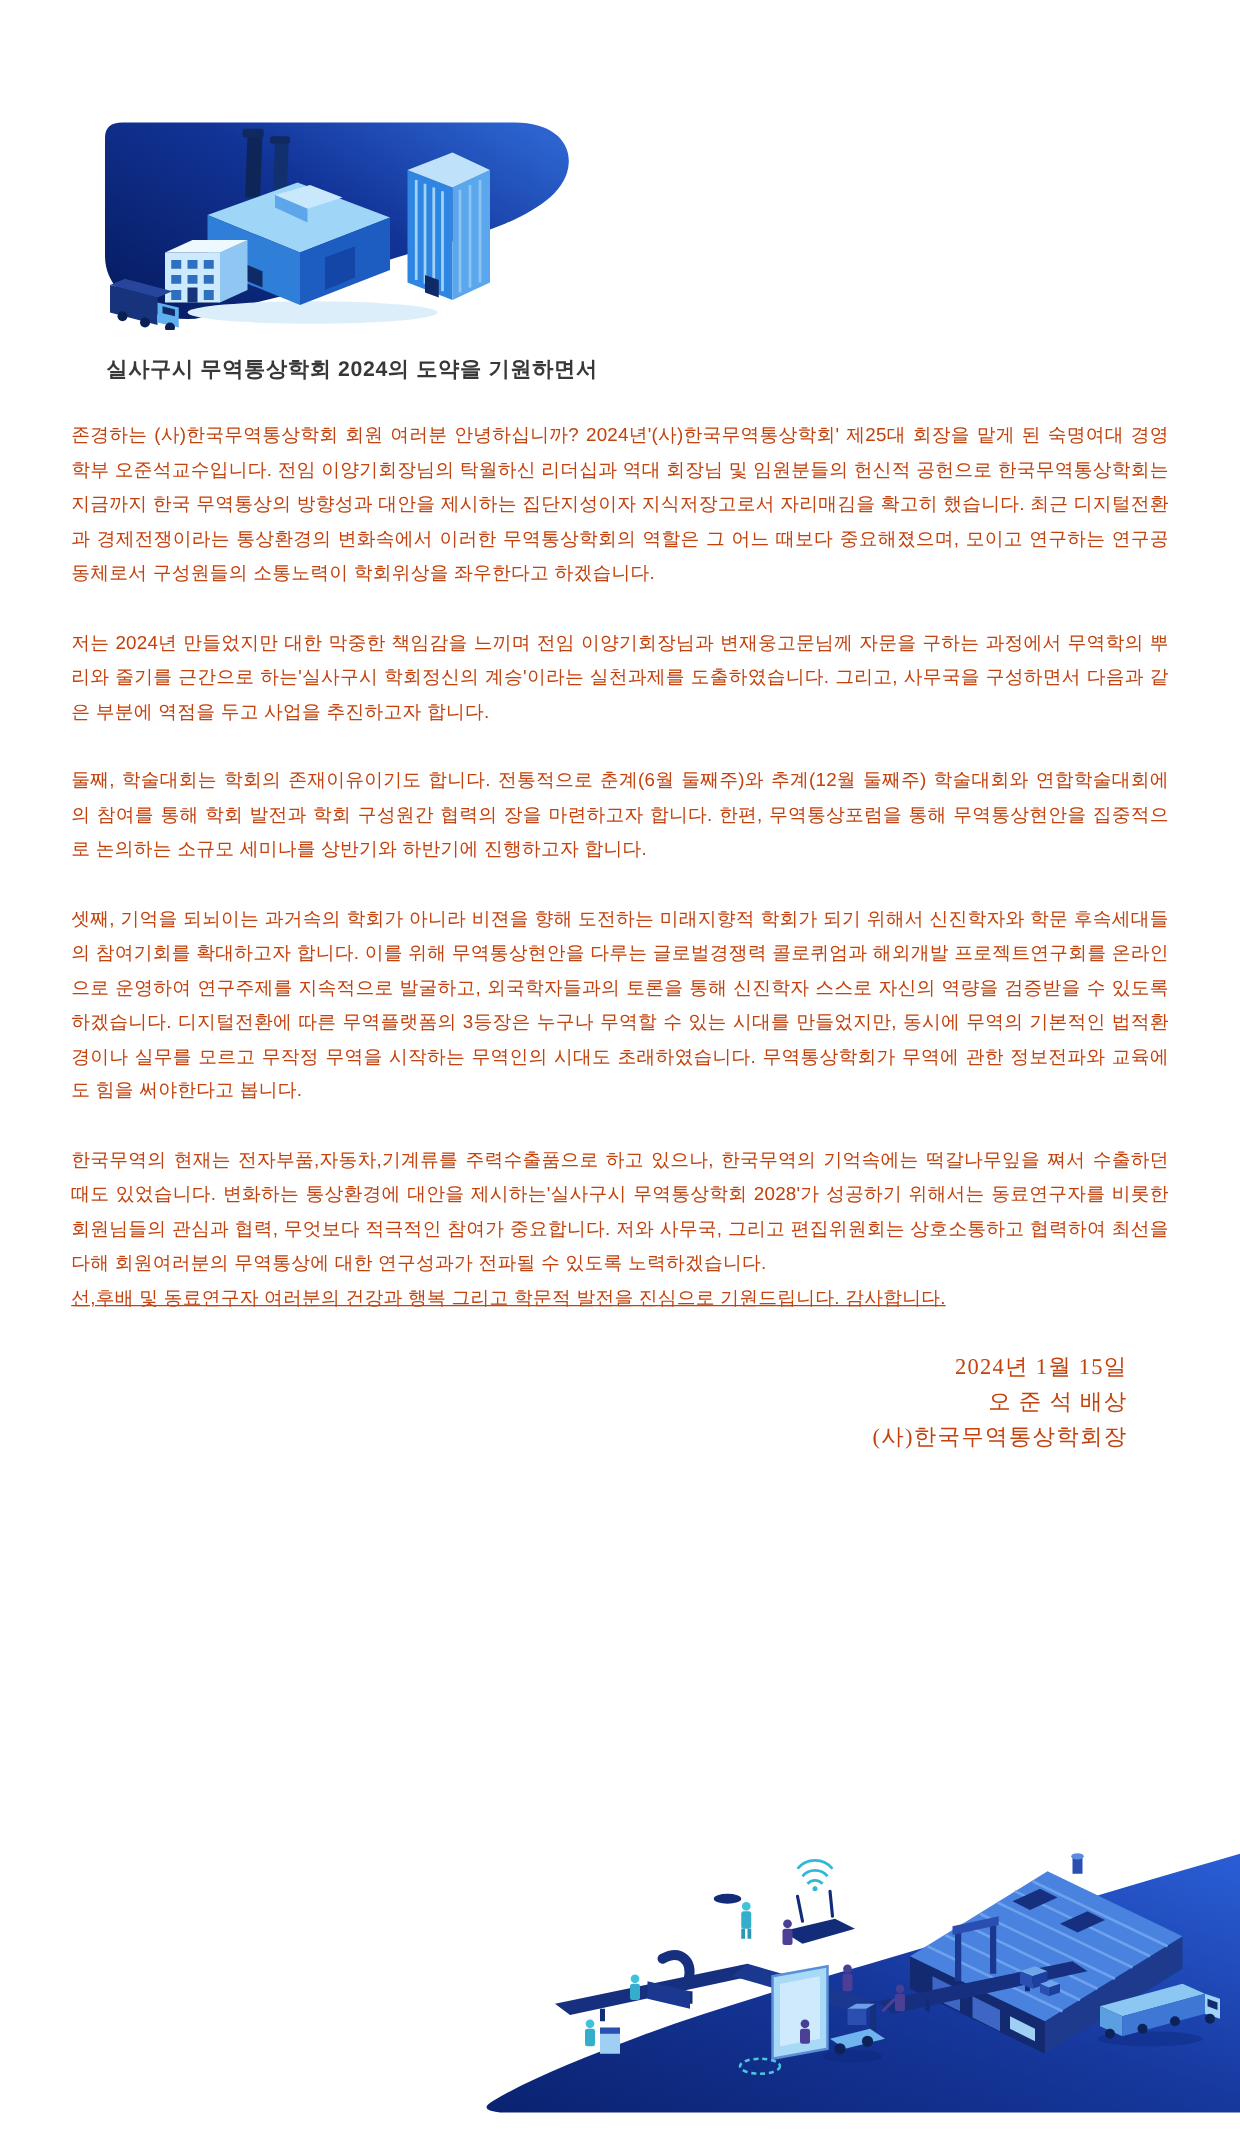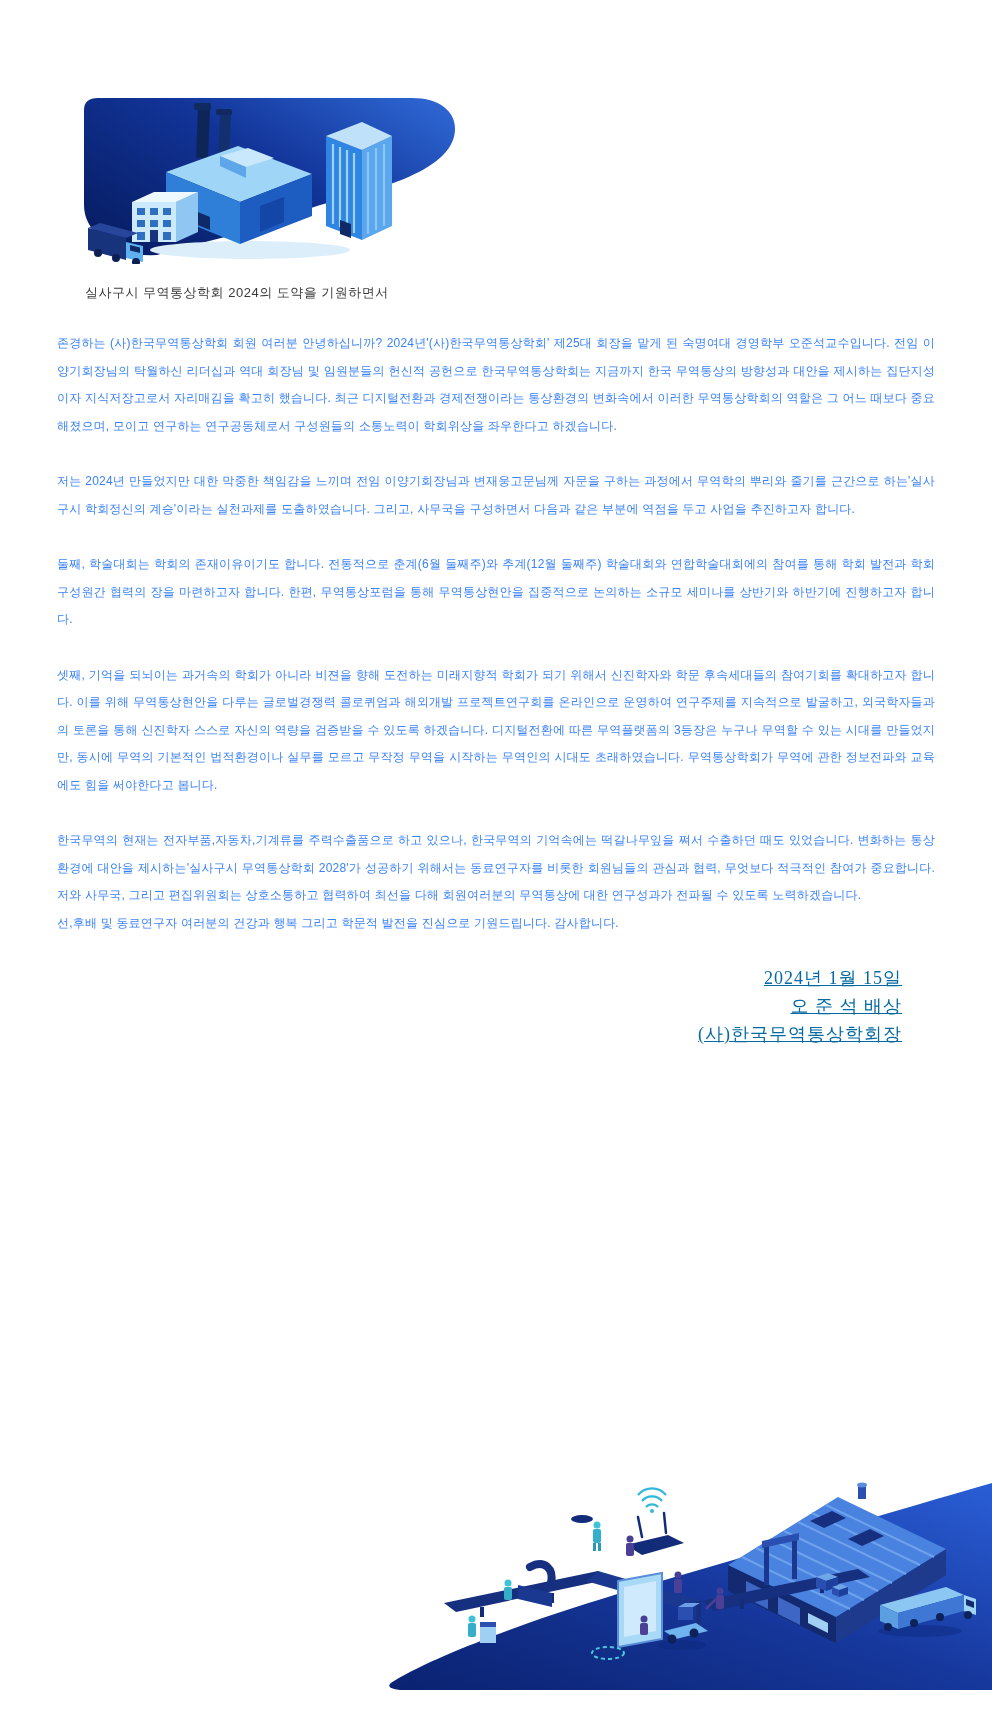--- a/index.html
+++ b/index.html
@@ -10,35 +10,35 @@
     overflow:hidden;
     font-family:"Liberation Sans","DejaVu Sans",sans-serif;
     color:#3a3a3a;
   }
   .header-art{position:absolute;top:92px;left:70px;width:395px;height:172px;display:block;}
   .footer-art{position:absolute;top:1481px;left:380px;width:612px;height:243px;display:block;}
   .content{
     position:absolute;top:284px;left:57px;width:878px;
   }
   .title{
-    font-size:13px;font-weight:400;margin:0 0 0 28px;
+    font-size:17px;font-weight:700;margin:0 0 0 28px;
     letter-spacing:0.5px;color:#383838;
   }
   .para{
     margin:28px 0 0 0;
-    font-size:12px;line-height:27.5px;
+    font-size:15px;line-height:27.5px;
     text-align:justify;word-break:break-all;
-    letter-spacing:0.2px;color:#3b82f6;
-  }
-  .para.closing{margin-top:0;}
+    letter-spacing:0.2px;color:#c2410c;
+  }
+  .para.closing{margin-top:0;text-decoration:underline;}
   .signature{
     margin-top:27px;margin-right:33px;
     text-align:right;
     font-family:"Liberation Serif","DejaVu Serif",serif;
-    font-size:18px;line-height:28px;color:#0369a1;text-decoration:underline;
+    font-size:18px;line-height:28px;color:#c2410c;
   }
   .sig-line{letter-spacing:1px;}
 </style>
 </head>
 <body>
 
 <div class="page">
 
   <svg class="header-art" viewBox="0 0 395 172" aria-hidden="true">
     <defs>

